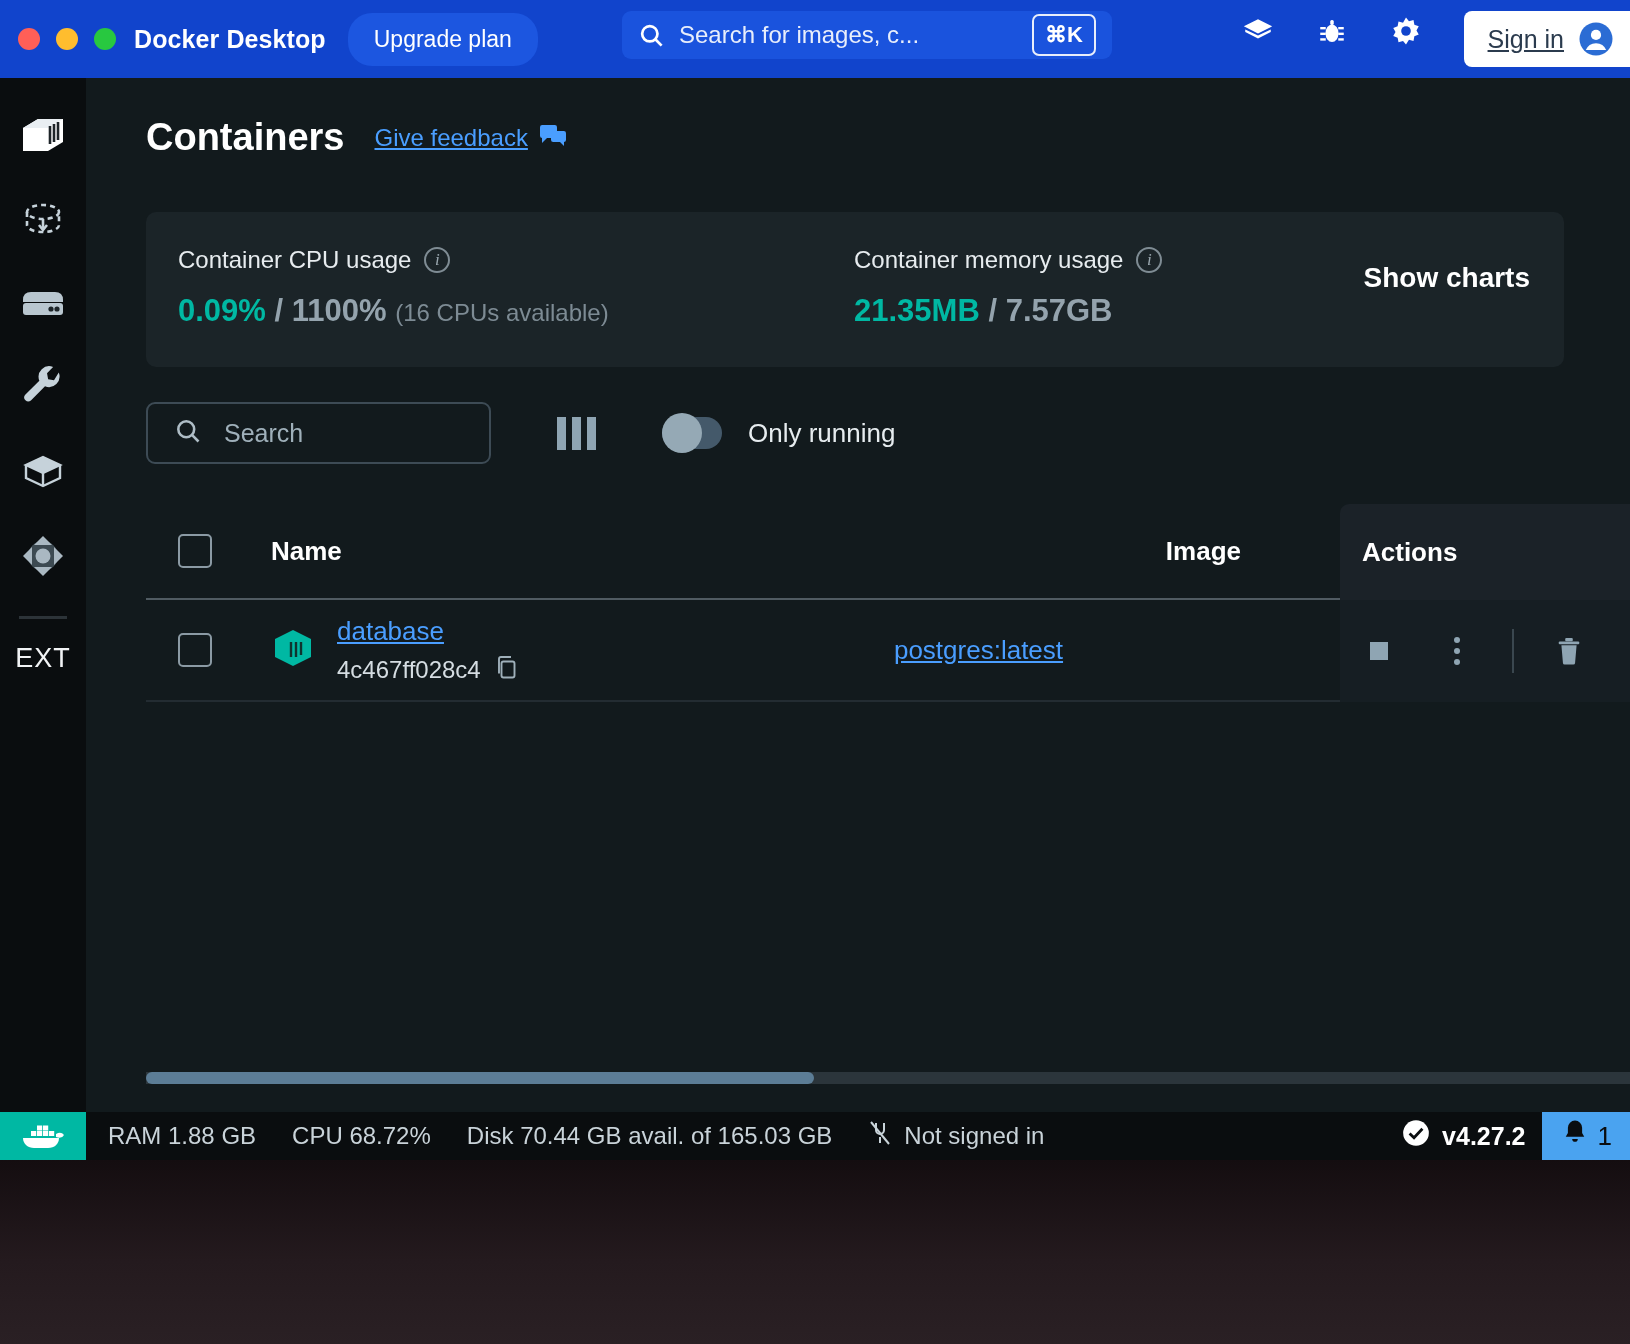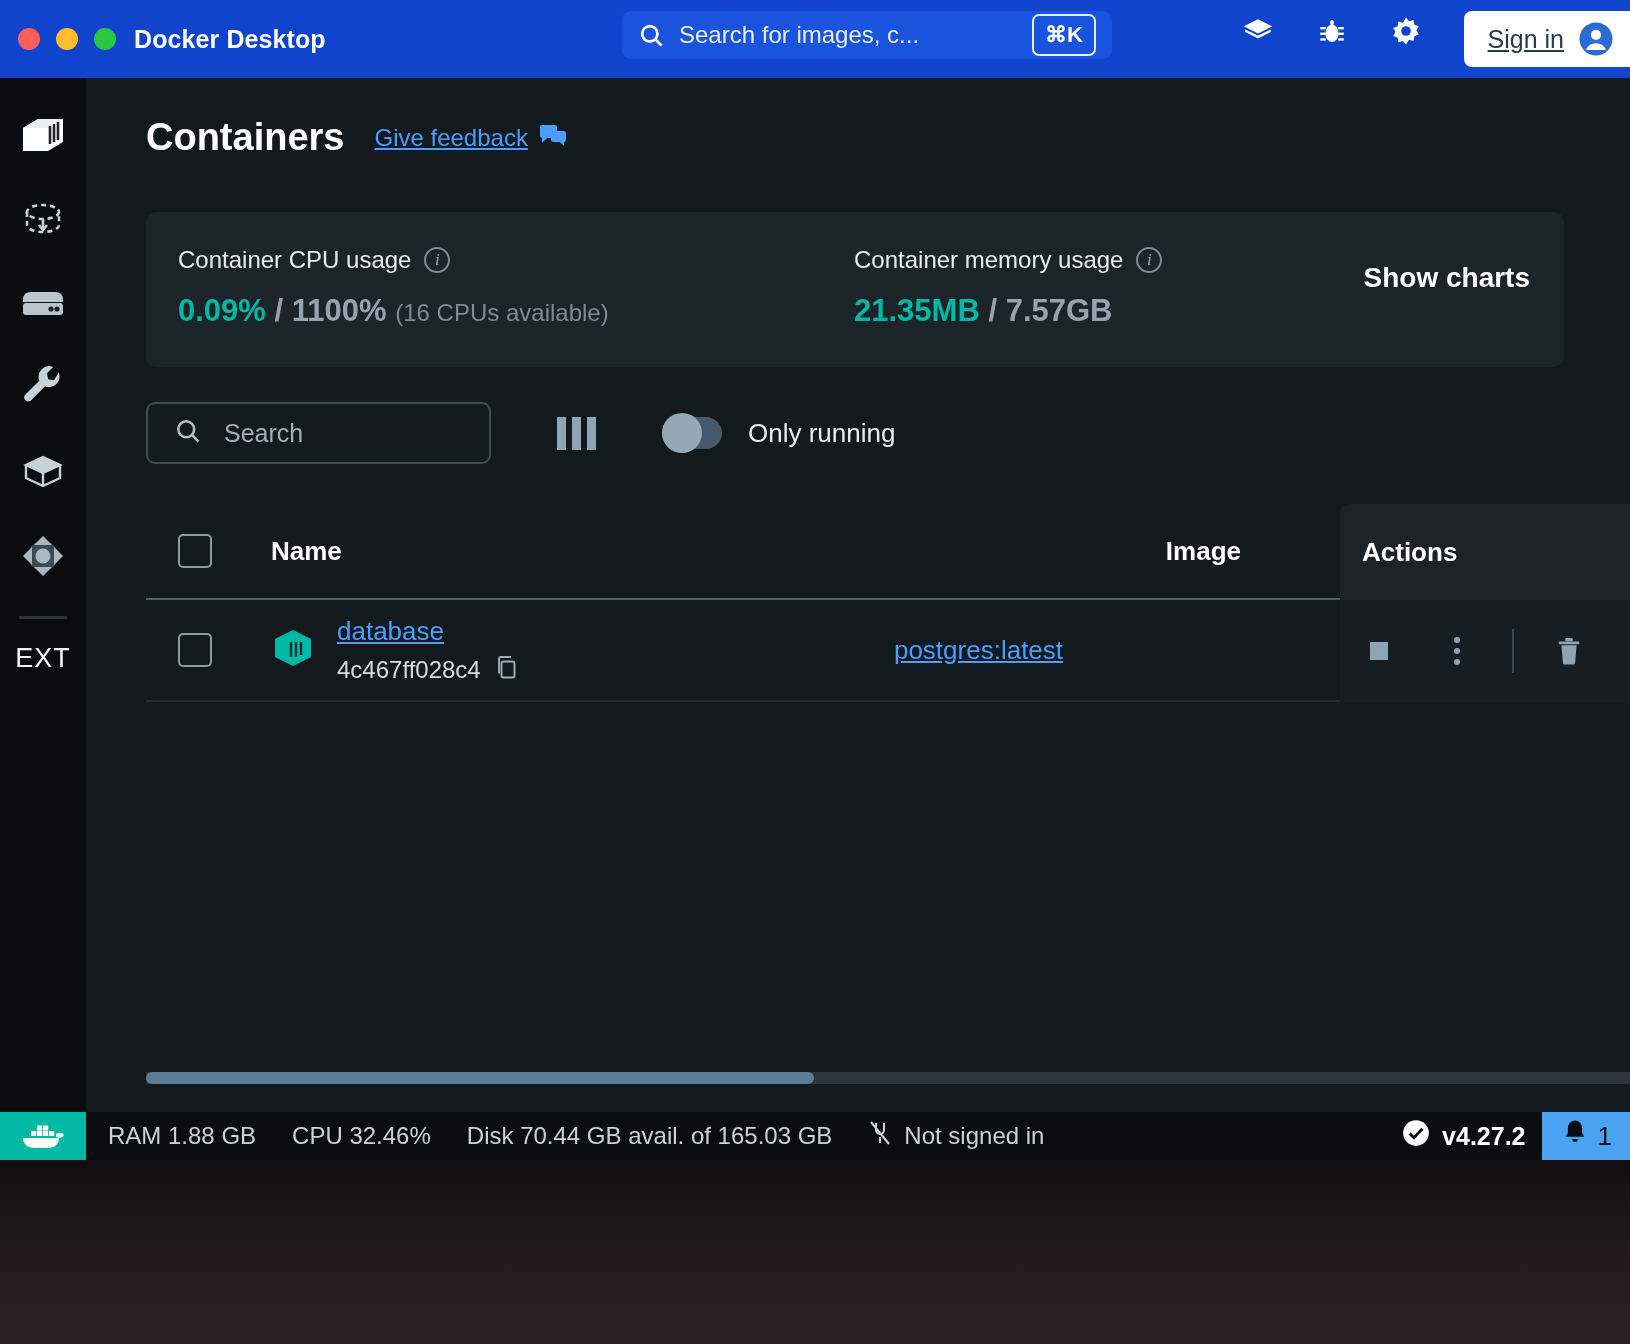--- a/index.html
+++ b/index.html
@@ -239,20 +239,21 @@
 
   <div class="dd-window">
 
     <div class="titlebar">
       <div class="traffic">
         <div class="light red"></div>
         <div class="light yellow"></div>
         <div class="light green"></div>
       </div>
       <div class="app-title">Docker Desktop</div>
+      <button class="upgrade-btn">Upgrade plan</button>
 
       <div class="search-wrap">
         <span class="sicon">
           <svg width="27" height="27" viewBox="0 0 24 24" fill="none" stroke="#fff" stroke-width="2.4">
             <circle cx="10.5" cy="10.5" r="6.8"></circle>
               <line x1="15.6" y1="15.6" x2="21" y2="21"></line>
           </svg>
         </span>
         <span class="search-ph">Search for images, c...</span>
         <span class="kbd">⌘K</span>
@@ -513,21 +514,21 @@
             <rect x="23" y="11" width="5.2" height="5"></rect>
               <rect x="17" y="5.5" width="5.2" height="5"></rect>
             <rect x="23" y="5.5" width="5.2" height="5"></rect>
               <rect x="29" y="11" width="5.2" height="5"></rect>
             <path d="M3 18 h36 c0 6-4.5 10-11 10 H14 C8 28 3 24 3 18 z"></path>
             <path d="M36 14 q5-3 8 1 -2 4-8 2z"></path>
           </svg>
         </div>
         <div class="sb-items">
           <span class="sb-item">RAM 1.88 GB</span>
-          <span class="sb-item">CPU 32.46%</span>
+          <span class="sb-item">CPU 68.72%</span>
           <span class="sb-item">Disk 70.44 GB avail. of 165.03 GB</span>
           <span class="sb-item">
             <span>
               <svg width="24" height="26" viewBox="0 0 24 26" fill="none" stroke="#c9d3d9" stroke-width="2">
                 <path d="M8 3 v7 a4 4 0 0 0 8 0 V3"></path>
                 <line x1="12" y1="17" x2="12" y2="23"></line>
                 <line x1="3" y1="2" x2="21" y2="24"></line>
               </svg>
             </span>
             <span>Not signed in</span>

